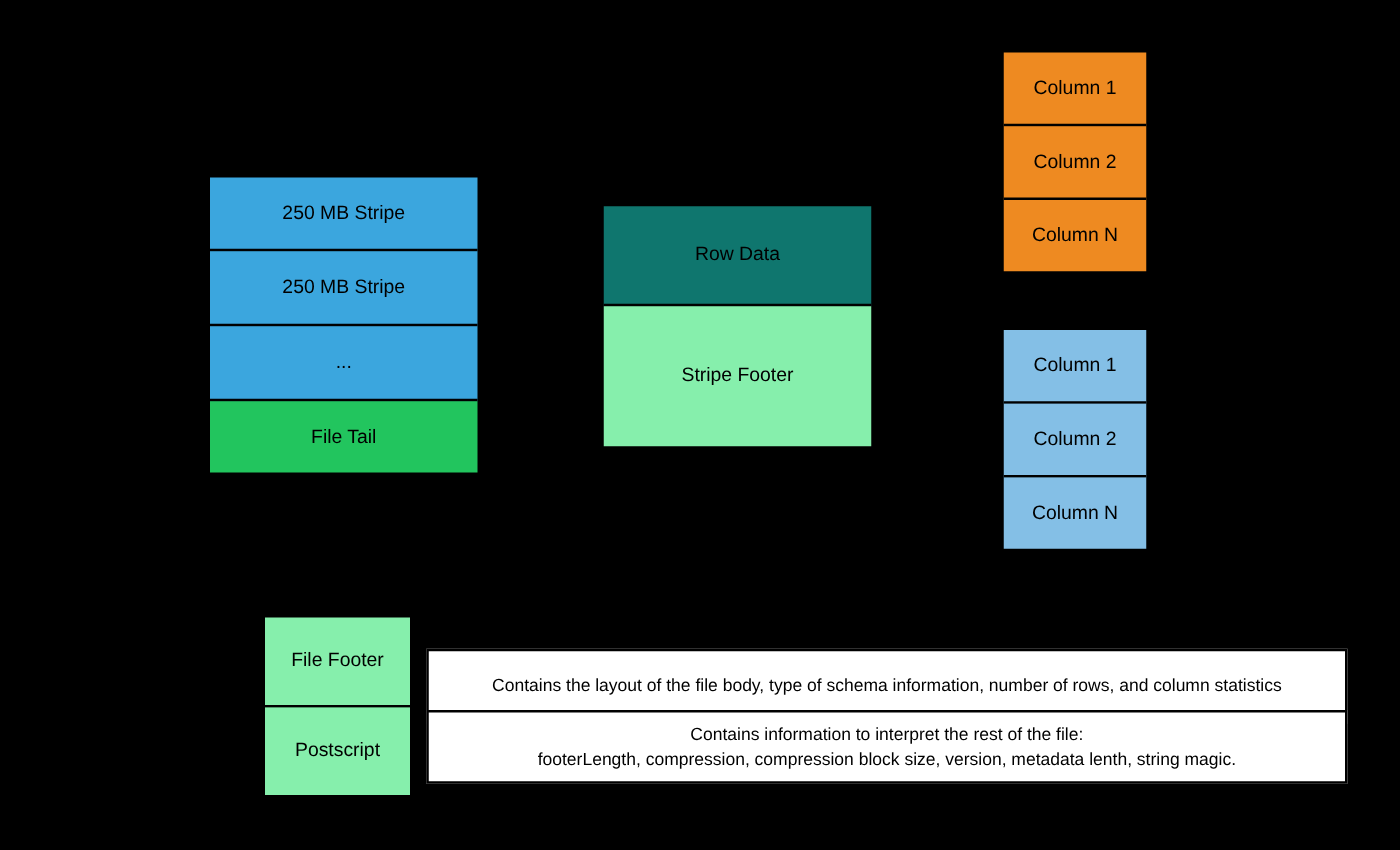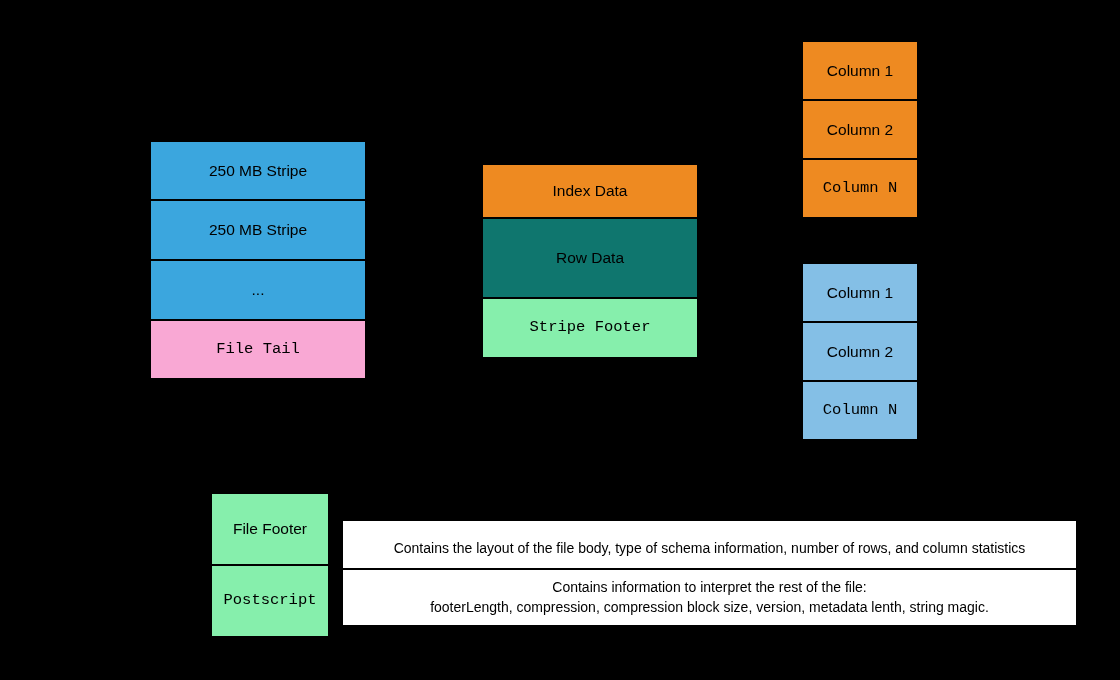--- a/index.html
+++ b/index.html
@@ -36,21 +36,20 @@
     justify-content: center;
     text-align: center;
     border-bottom: 2px solid #000000;
     font-size: 15.5px;
     line-height: 1.25;
     color: #000000;
     padding: 4px 6px;
   }
   .cell:last-child {
     border-bottom: none;
-    font-family: Liberation Mono, monospace;
   }
   .desc-box {
     position: absolute;
     box-sizing: border-box;
     background: #ffffff;
     border: 2px solid #000000;
     display: flex;
     align-items: center;
     justify-content: center;
     text-align: center;
@@ -59,29 +58,28 @@
     color: #000000;
     padding: 2px 10px;
     white-space: pre-line;
   }
 </style>
 </head>
 <body style="background: rgb(0, 0, 0);">
 
 <div id="canvas" style="background: rgb(0, 0, 0);">
 
-  <div class="stack" id="file-body-stack" style="left:149px; top:140px; width:218px; height:240px;">
+  <div class="stack" id="file-body-stack" style="left:166px; top:140px; width:218px; height:240px;">
     <div class="cell" style="flex: 0 0 59px; background: rgb(59, 166, 222);">250 MB Stripe</div>
     <div class="cell" style="flex: 0 0 60px; background: rgb(59, 166, 222);">250 MB Stripe</div>
     <div class="cell" style="flex: 0 0 60px; background: rgb(59, 166, 222);">...</div>
-    <div class="cell" style="flex: 1 1 auto; background: #f9a8d4;">File Tail</div>
+    <div class="cell" style="flex: 1 1 auto; background: #22c55e;">File Tail</div>
   </div>
 
   <div class="stack" id="stripe-stack" style="left:481px; top:163px; width:218px; height:196px;">
-    <div class="cell" style="flex: 0 0 54px; background: rgb(238, 138, 33);">Index Data</div>
     <div class="cell" style="flex: 0 0 80px; background: #0f766e;">Row Data</div>
     <div class="cell" style="flex: 1 1 auto; background: #86efac;">Stripe Footer</div>
   </div>
 
   <div class="stack" id="index-columns-stack" style="left:801px; top:40px; width:118px; height:179px;">
     <div class="cell" style="flex: 1 1 0px; background: rgb(238, 138, 33);">Column 1</div>
     <div class="cell" style="flex: 1 1 0px; background: rgb(238, 138, 33);">Column 2</div>
     <div class="cell" style="flex: 1 1 0px; background: rgb(238, 138, 33);">Column N</div>
   </div>
 

